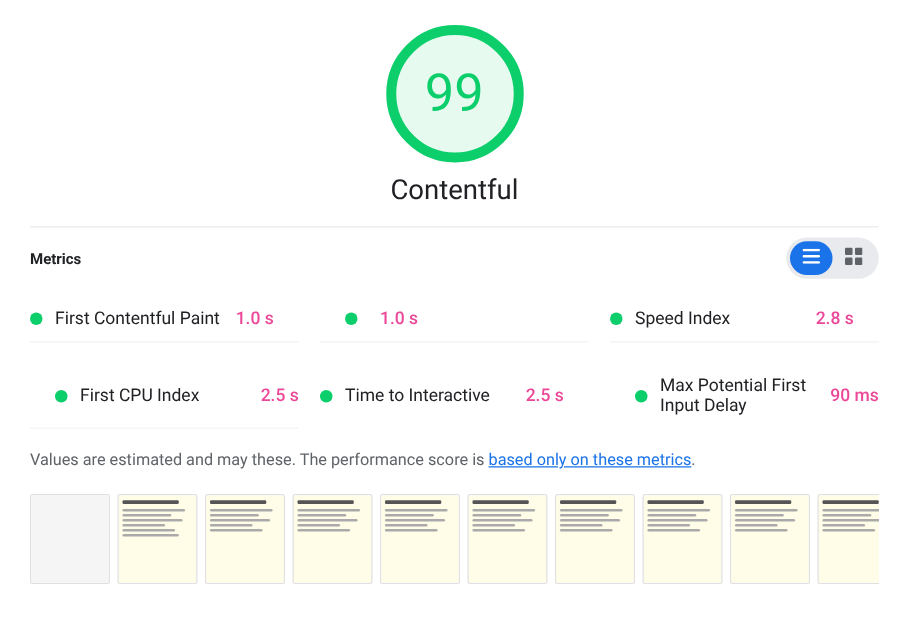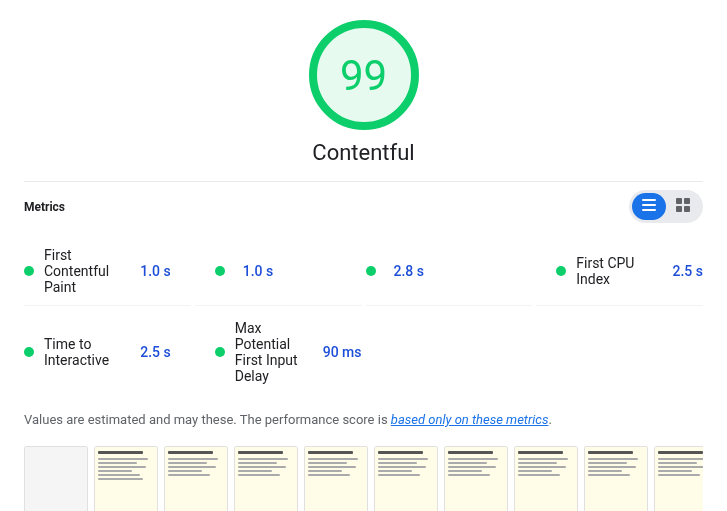--- a/index.html
+++ b/index.html
@@ -81,22 +81,22 @@
       color: white;
     }
 
     .toggle-btn.inactive {
       background: transparent;
       color: #5f6368;
     }
 
     .metrics-grid {
       display: grid;
-      grid-template-columns: 1fr 1fr 1fr 1fr;
-      gap: 4px;
+      grid-template-columns: 1fr 1fr 1fr;
+      gap: 17px;
       margin-bottom: 16px;
     }
 
     .metric-row {
       display: flex;
       align-items: center;
       padding: 10px 0;
       border-bottom: 1px solid #f1f3f4;
     }
 
@@ -119,38 +119,37 @@
     }
 
     .metric-name {
       font-size: 14px;
       color: #202124;
       flex: 1;
     }
 
     .metric-value {
       font-size: 14px;
-      color: #1d4ed8;
+      color: #ec4899;
       font-weight: 500;
       margin-left: 8px;
       white-space: nowrap;
       text-align: center;
     }
 
     .disclaimer {
       font-size: 13px;
       color: #5f6368;
       margin-bottom: 16px;
       line-height: 1.5;
     }
 
     .disclaimer a {
       color: #1a73e8;
       text-decoration: underline;
-      font-style: italic;
     }
 
     .filmstrip {
       display: flex;
       gap: 6px;
       overflow-x: auto;
       padding-bottom: 4px;
     }
 
     .filmstrip-frame {
@@ -233,20 +232,21 @@
     <span class="metric-value">1.0 s</span>
   </div>
 
   <div class="metric-row">
     <div class="metric-dot"></div>
     <span class="metric-value">1.0 s</span>
   </div>
 
   <div class="metric-row">
     <div class="metric-dot"></div>
+    <span class="metric-name">Speed Index</span>
     <span class="metric-value">2.8 s</span>
   </div>
 
   <div class="metric-row">
     <div class="metric-dot"></div>
     <span class="metric-name">First CPU Index</span>
     <span class="metric-value">2.5 s</span>
   </div>
 
   <div class="metric-row" style="border-bottom:none;">

